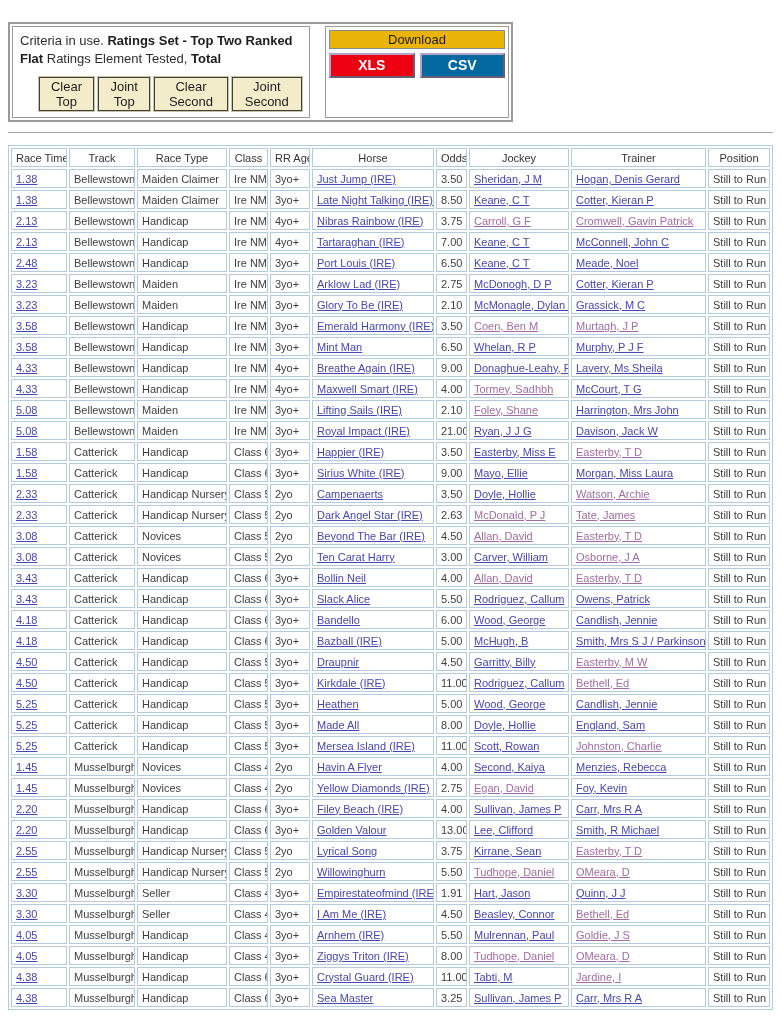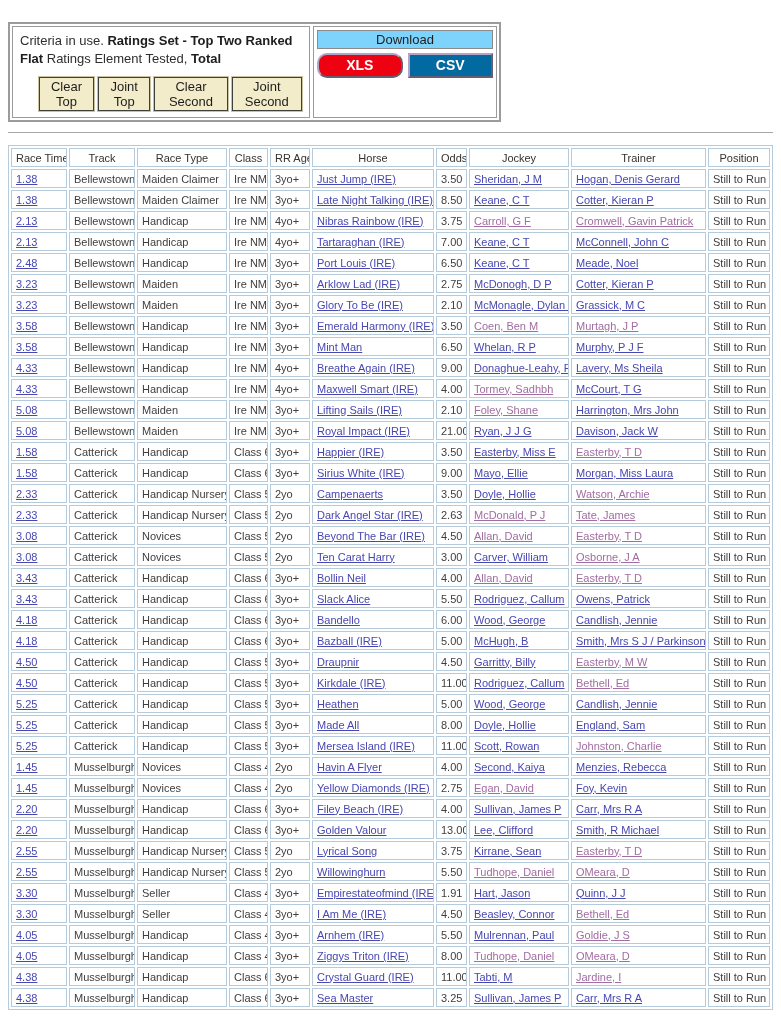--- a/index.html
+++ b/index.html
@@ -1,29 +1,29 @@
 <!DOCTYPE html>
 <html><head>
 <meta charset="utf-8">
 <style>
   html,body { margin:0; padding:0; background:#ffffff; }
   body { font-family:"Liberation Sans","DejaVu Sans",sans-serif; color:#3e3e3e; width:781px; }
   .page { padding:8px; }
 
   
-  .top-wrap { margin-top:14px; display:inline-flex; align-items:stretch; border:2px solid #9b9b9b; background:#fff; padding:2px; gap:3px; }
+  .top-wrap { margin-top:14px; display:inline-flex; align-items:stretch; border:2px solid #9b9b9b; background:#fff; padding:2px; gap:15px; }
   .criteria-box { width:298px; border:1px solid #9b9b9b; padding:5px 7px 6px 7px; box-sizing:border-box; }
   .criteria-text { font-size:13px; line-height:18px; color:#2e2e2e; }
   .criteria-text b { color:#1d1d1d; }
   .btn { display:inline-block; background:#f3ecca; border:1px solid #40403a; box-shadow:0 0 0 1px #c9c3a4; font-size:13px; color:#1d1d1d; padding:1px 5px; cursor:pointer; font-family:inherit; }
   .rank-row { margin-top:12px; }
   .btn-row { margin-top:9px; display:flex; gap:4px;margin-left:19px; }
 
   .download-box { width:184px; border:1px solid #9b9b9b; box-sizing:border-box; padding:3px; }
-  .download-header { background:#7dd3fc; border:1px solid #8a8a8a; text-align:center; font-size:13px; color:#1d1d1d; padding:1px 0; }
+  .download-header { background:#eab308; border:1px solid #8a8a8a; text-align:center; font-size:13px; color:#1d1d1d; padding:1px 0; }
   .download-buttons { display:flex; gap:5px; margin-top:4px; }
   .dl-btn { flex:1; text-align:center; color:#ffffff; font-weight:bold; font-size:14px; padding:2px 0 3px 0; border:2px outset #b3a3c6; cursor:pointer; }
 
   hr.sep { border:none; border-top:1px solid #a8a8a8; margin:10px 0 12px 0; }
 
   
   table.race { table-layout:fixed; width:763px; border-collapse:separate; border-spacing:2px; border:1px solid #b4cbdd; background:#ffffff; }
   table.race th, table.race td { border:1px solid #b4cbdd; padding:1px 4px; font-size:11px; font-weight:normal; text-align:left; white-space:nowrap; overflow:hidden; height:15px; vertical-align:middle; color:#3e3e3e; }
   table.race th { text-align:center; color:#333333; }
   a.lnk { color:#4747b2; text-decoration:underline; cursor:pointer; }
@@ -44,21 +44,21 @@
       <div class="btn-row">
         <button class="btn">Clear Top</button>
         <button class="btn">Joint Top</button>
         <button class="btn">Clear Second</button>
         <button class="btn">Joint Second</button>
       </div>
     </div>
     <div class="download-box">
       <div class="download-header">Download</div>
       <div class="download-buttons">
-        <div class="dl-btn" style="background: rgb(238, 2, 17); border-radius: 10px;">XLS</div>
+        <div class="dl-btn" style="background: rgb(238, 2, 17);">XLS</div>
         <div class="dl-btn" style="background: #0369a1;">CSV</div>
       </div>
     </div>
   </div>
 
   <hr class="sep">
 
   
   <table class="race">
     <colgroup>

